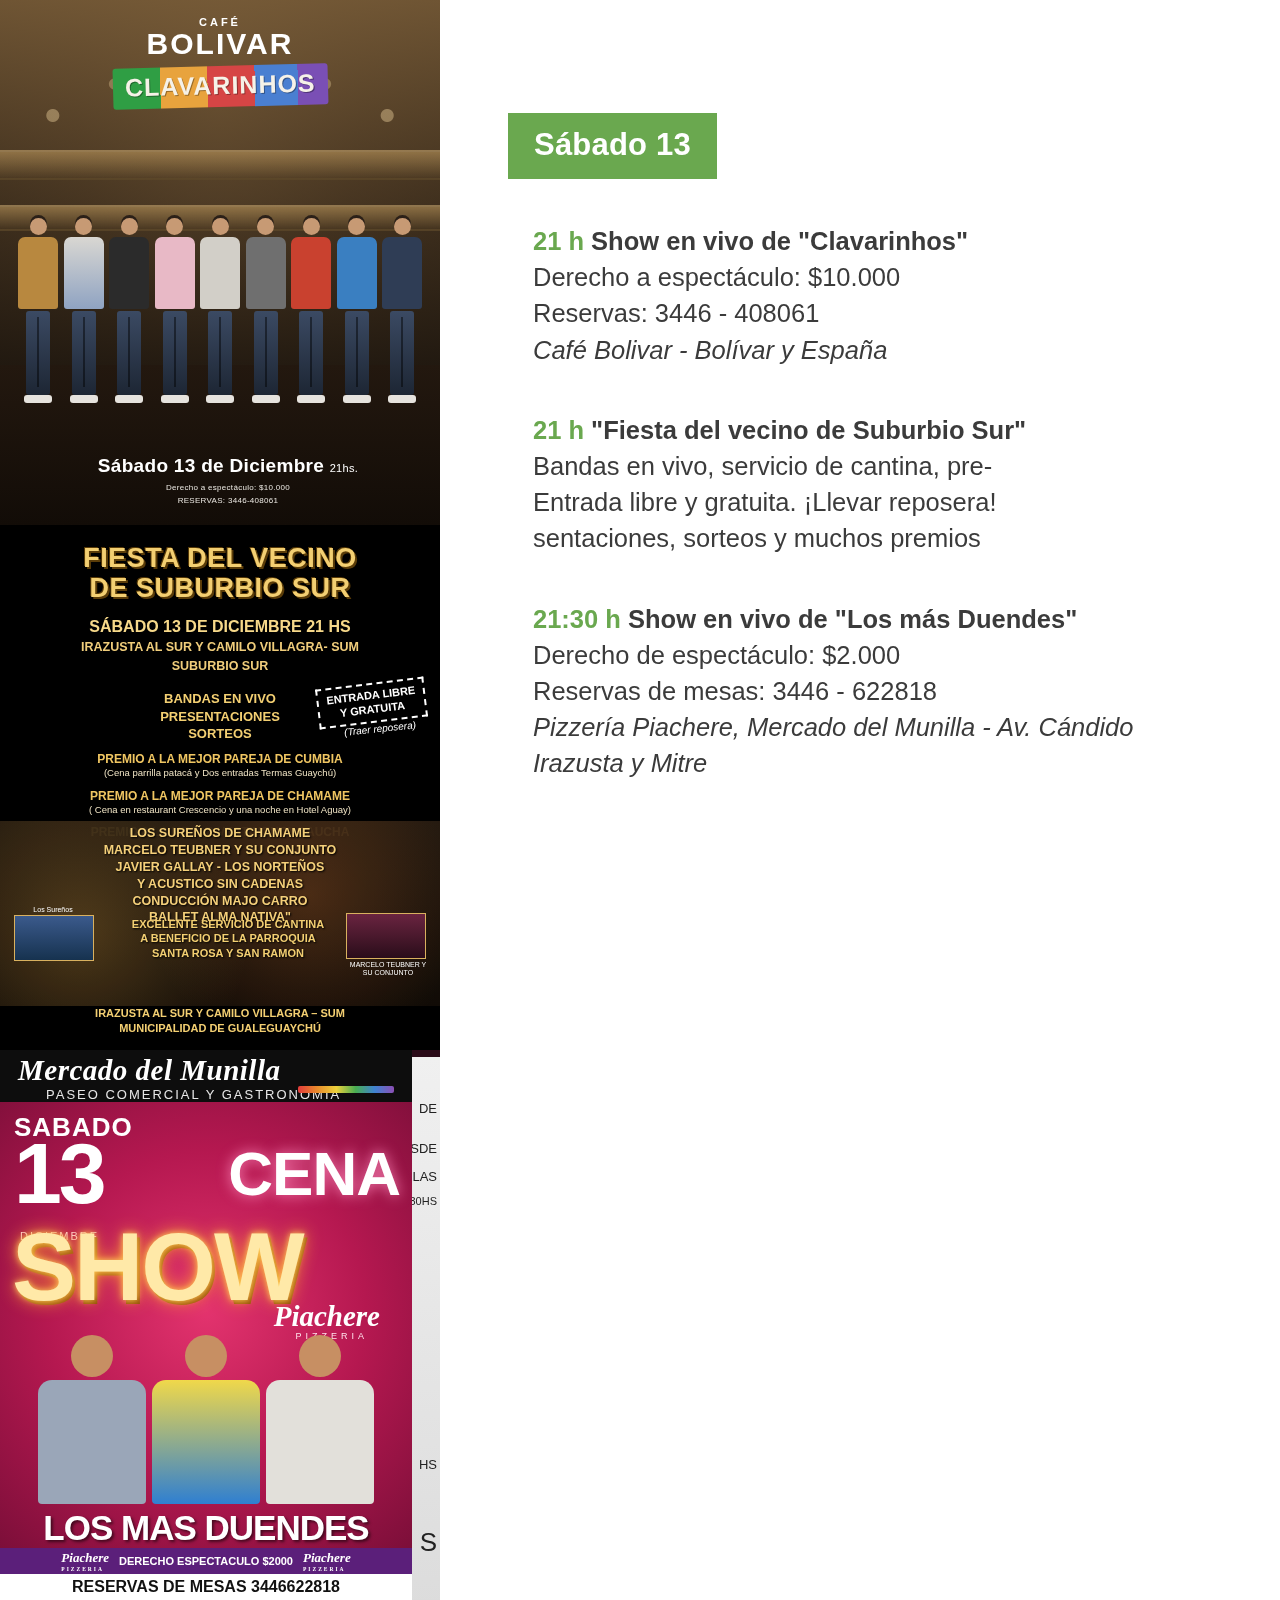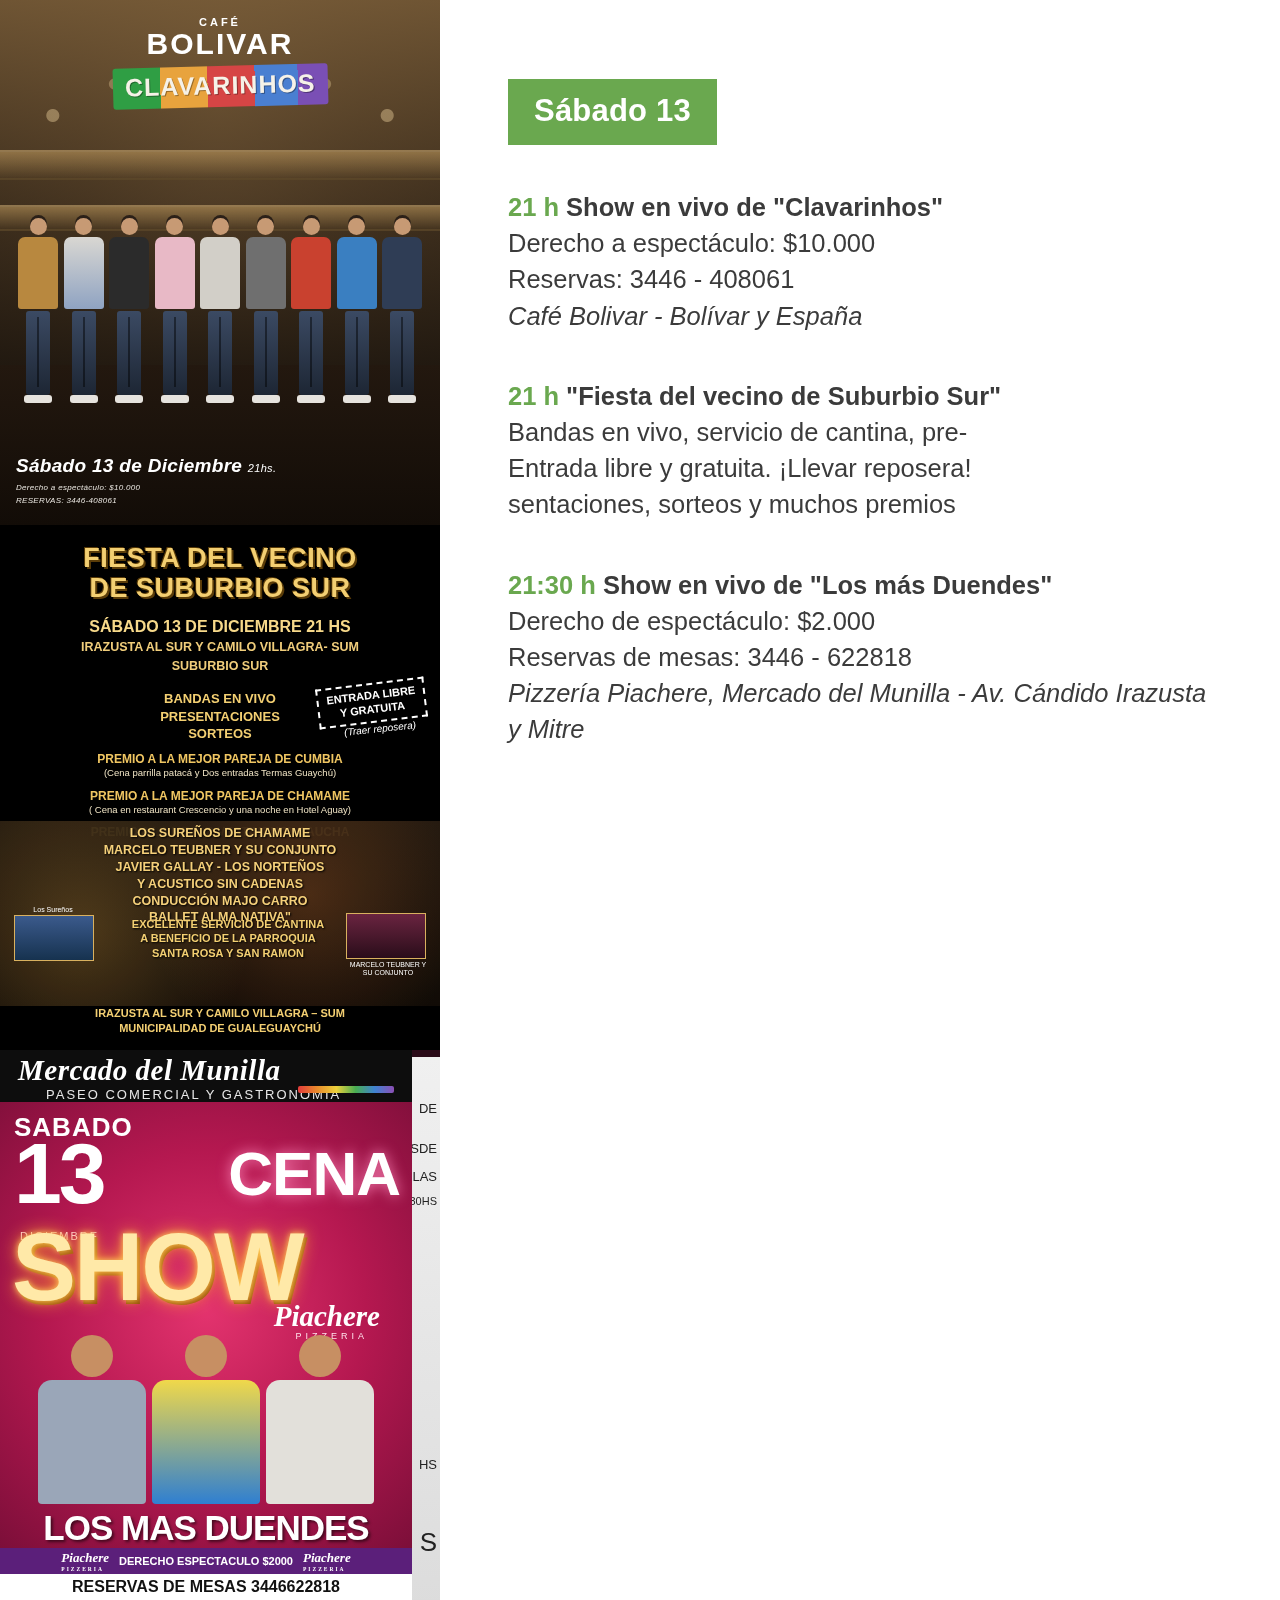--- a/index.html
+++ b/index.html
@@ -126,24 +126,23 @@
     letter-spacing: 1px;
     color: #f6f2e8;
     background: linear-gradient(90deg,#2f9e44 0%,#2f9e44 22%,#e8a33d 22%,#e8a33d 44%,#d64545 44%,#d64545 66%,#4a7fd1 66%,#4a7fd1 86%,#7a4fb5 86%);
     transform: rotate(-1.5deg);
     border-radius: 3px;
     text-shadow: 1px 1px 0 rgba(0,0,0,.35);
   }
   .poster1-foot {
     position: absolute;
     bottom: 18px; left: 16px; right: 0;
-    text-align: left;
+    text-align: center;
     color: #fff;
     z-index: 4;
-    font-style: italic;
   }
   .p1-date { font-size: 19px; font-weight: 600; letter-spacing: .3px; }
   .p1-date small { font-size: 11px; font-weight: 400; }
   .p1-sub { font-size: 8px; margin-top: 5px; line-height: 1.5; letter-spacing: .3px; color:#e9e6e0;}
 
   
   .poster2 {
     position: relative;
     width: 440px;
     height: 525px;
@@ -439,34 +438,35 @@
     color: #222;
     font-size: 13px;
     font-weight: normal;
     overflow: hidden;
   }
   .p3-side span { position: absolute; right: 3px; }
 
   
   .content {
     flex: 1 1 auto;
-    padding: 79px 70px 0 68px;
+    padding: 113px 70px 0 68px;
     box-sizing: border-box;
   }
   .day-badge {
     display: inline-block;
     background: #6aa84f;
     color: #ffffff;
     font-size: 31px;
     font-weight: bold;
     padding: 14px 26px 16px;
     letter-spacing: .2px;
   }
   .event {
     margin-top: 44px;
+    margin-left: 25px;
   }
   .event:first-of-type { margin-top: 52px; }
   .ev-head {
     font-size: 25.5px;
     line-height: 1.42;
     color: #3b3b3b;
     font-weight: bold;
   }
   .ev-time {
     color: #6aa84f;

